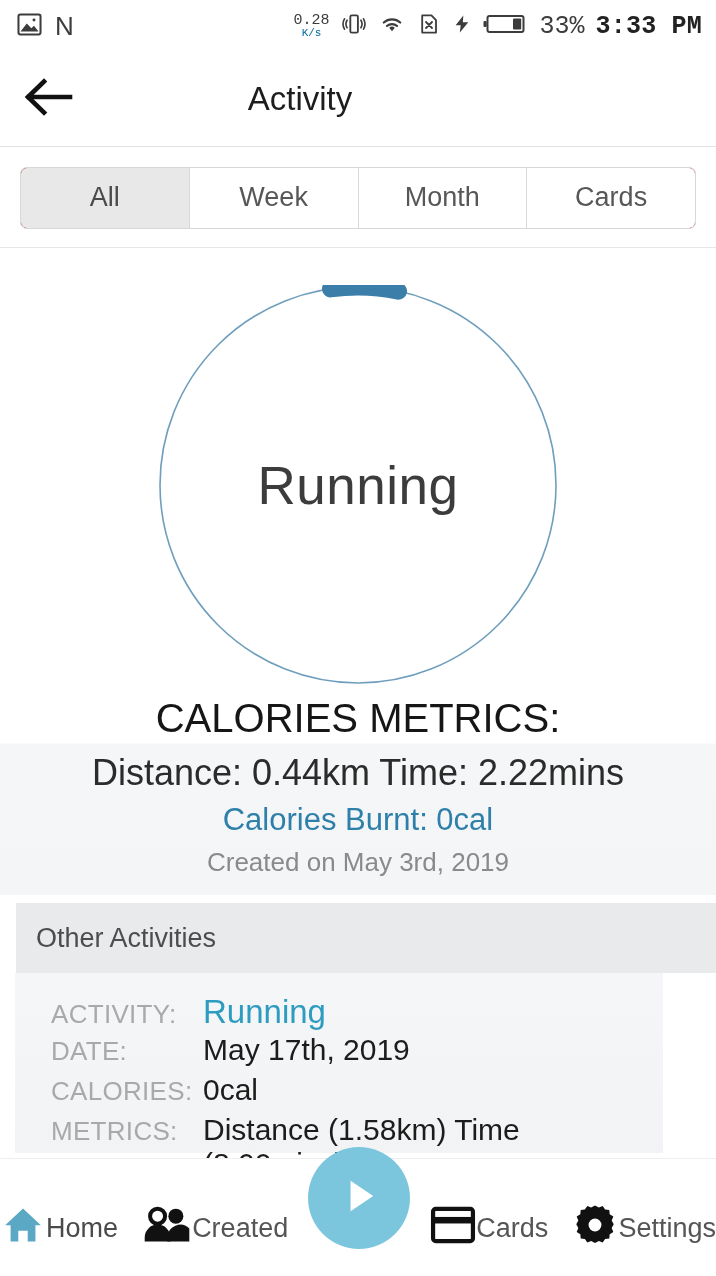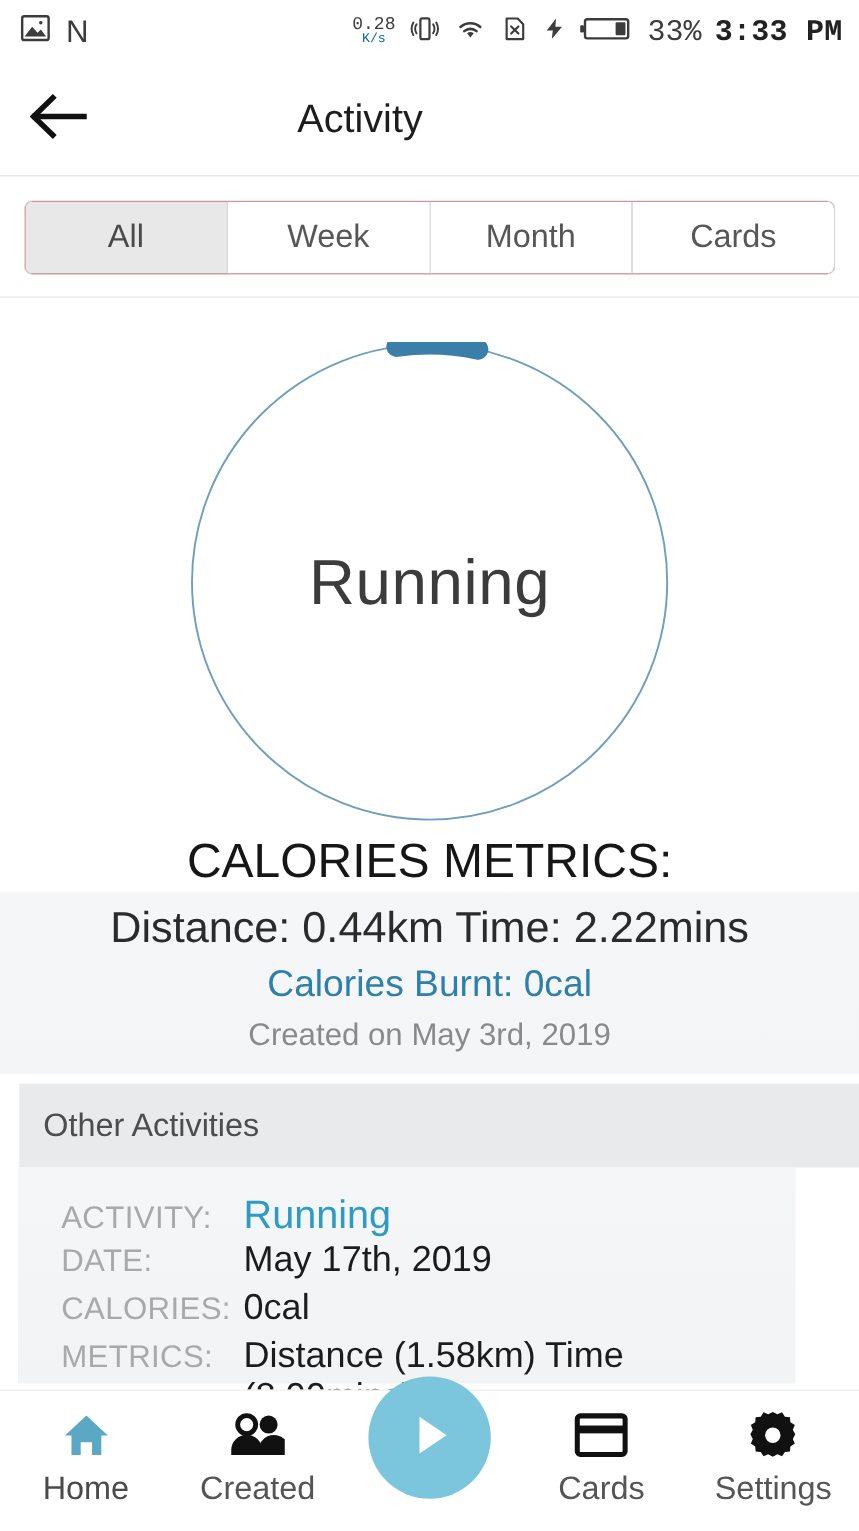--- a/index.html
+++ b/index.html
@@ -102,21 +102,21 @@
   .row-value { font-size:30px; color:#1c1c1c; }
   .row-value.accent { font-size:33px; color:#2e9cc1; }
 
   
   .bottomnav {
     position:absolute; left:0; bottom:0; width:716px; height:118px;
     background:#ffffff; border-top:1px solid #eeeeee;
     display:flex; align-items:flex-start;
   }
   .nav-item {
-    flex:1; height:118px; display:flex; flex-direction:column;
+    flex:1; height:118px; display:flex; flex-direction:row;
     align-items:center; justify-content:flex-start; padding-top:14px; cursor:pointer;
   }
   .nav-icon { height:46px; display:flex; align-items:center; justify-content:center; }
   .nav-label { font-size:27px; color:#555555; margin-top:6px; }
   .nav-label.active { color:#4a4a4a; }
   .fab-slot { flex:1; position:relative; }
   .fab {
     position:absolute; left:50%; top:-12px; transform:translateX(-50%);
     width:102px; height:102px; border-radius:50%; background:#7cc6dd;
     display:flex; align-items:center; justify-content:center; cursor:pointer;

